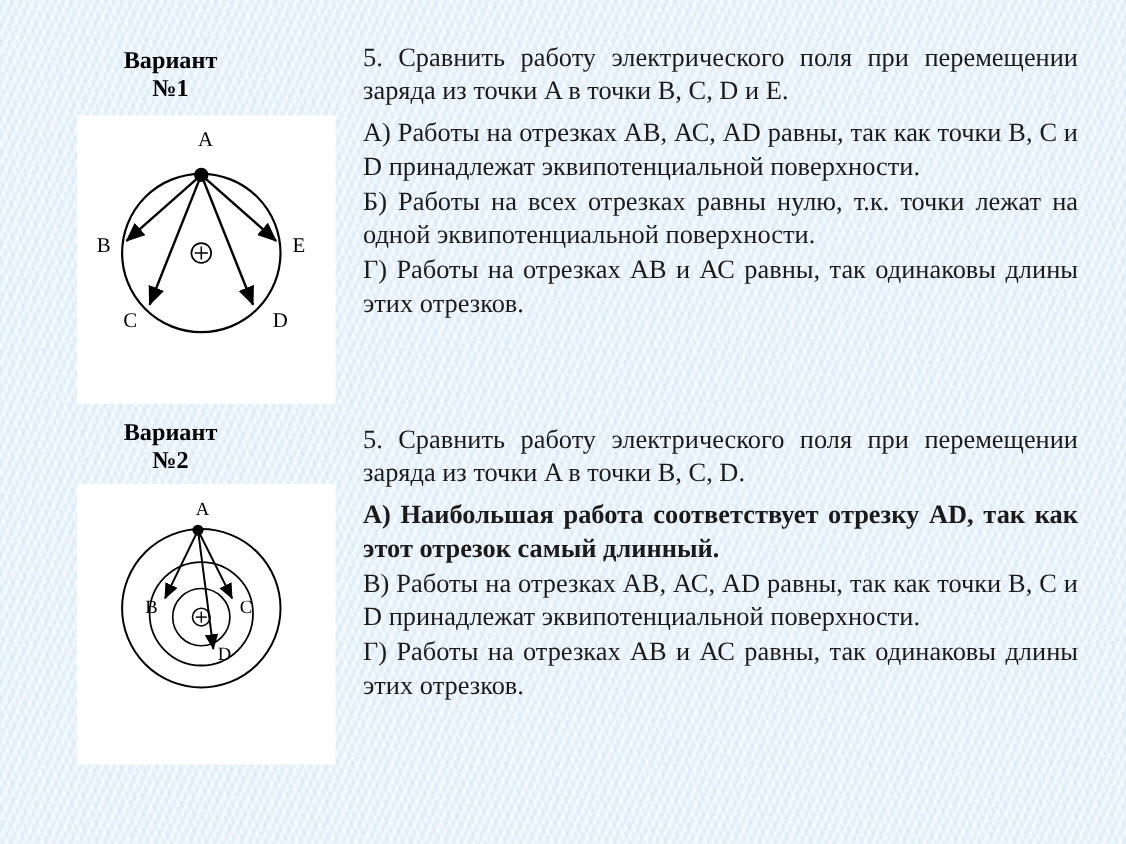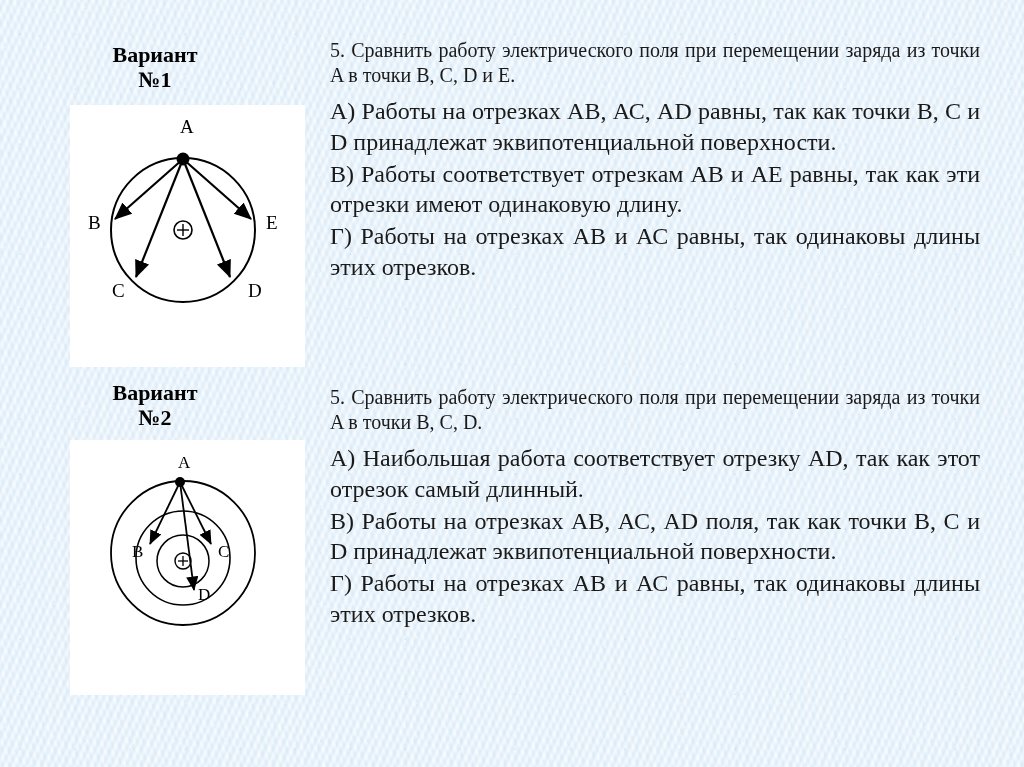--- a/index.html
+++ b/index.html
@@ -62,21 +62,21 @@
     color: #1a1a1a;
   }
   .para {
     font-size: 24px;
     line-height: 1.26;
     margin: 0 0 2px 0;
     text-align: justify;
     font-family: "Liberation Serif", serif;
   }
   .para.q {
-    font-size: 20px;
+    font-size: 24px;
   }
   .para.just {
     text-align: justify;
     text-justify: inter-word;
   }
 </style>
 </head>
 <body>
 
 <div class="slide">
@@ -113,21 +113,21 @@
       <line x1="113" y1="54" x2="45" y2="114" stroke="#000" stroke-width="2.2" marker-end="url(#arrow1)"></line>
       <line x1="113" y1="54" x2="66" y2="172" stroke="#000" stroke-width="2.2" marker-end="url(#arrow1)"></line>
       <line x1="113" y1="54" x2="160" y2="172" stroke="#000" stroke-width="2.2" marker-end="url(#arrow1)"></line>
       <line x1="113" y1="54" x2="181" y2="114" stroke="#000" stroke-width="2.2" marker-end="url(#arrow1)"></line>
     </svg>
   </div>
 
   <div class="text-col" style="left:330px; top:38px; width:650px;">
     <p class="para q">5. Сравнить работу электрического поля при перемещении заряда из точки A в точки B, C, D и E.</p>
     <p class="para just" style="margin-top:8px;">А)  Работы на отрезках АВ, АС, AD равны, так как точки B, C и D принадлежат  эквипотенциальной поверхности.</p>
-    <p class="para just">В) Работы соответствует отрезкам АВ и АЕ равны, так как эти отрезки имеют одинаковую длину.</p>
+    <p class="para just">Б)  Работы на всех отрезках равны нулю, т.к. точки лежат на одной эквипотенциальной поверхности.</p>
     <p class="para just">Г) Работы на отрезках АВ  и АС равны, так одинаковы длины этих отрезков.</p>
   </div>
 
   <div class="block variant-label" style="left:60px; top:380px; width:190px;">
     <div>Вариант</div>
     <div>№2</div>
   </div>
 
   <div class="block figure-box" style="left:70px; top:440px; width:235px; height:255px;">
     <svg width="235" height="255" viewBox="0 0 235 255">
@@ -155,17 +155,17 @@
       </defs>
 
       <line x1="110" y1="42" x2="80" y2="104" stroke="#000" stroke-width="1.8" marker-end="url(#arrow2)"></line>
       <line x1="110" y1="42" x2="141" y2="104" stroke="#000" stroke-width="1.8" marker-end="url(#arrow2)"></line>
       <line x1="110" y1="42" x2="124" y2="150" stroke="#000" stroke-width="1.8" marker-end="url(#arrow2)"></line>
     </svg>
   </div>
 
   <div class="text-col" style="left:330px; top:385px; width:650px;">
     <p class="para q">5.  Сравнить работу электрического поля при перемещении заряда из точки A в точки B, C, D.</p>
-    <p class="para just" style="margin-top:8px;">А)    Наибольшая работа соответствует отрезку AD, так как этот отрезок самый длинный.</p>
-    <p class="para just">В) Работы на отрезках АВ, АС, AD поля, так как точки B, C и D принадлежат эквипотенциальной поверхности.</p>
+    <p class="para just" style="margin-top:8px;font-weight:bold;">А)    Наибольшая работа соответствует отрезку AD, так как этот отрезок самый длинный.</p>
+    <p class="para just">В) Работы на отрезках АВ, АС, AD равны, так как точки B, C и D принадлежат эквипотенциальной поверхности.</p>
     <p class="para just">Г) Работы на отрезках АВ  и АС равны, так одинаковы длины этих отрезков.</p>
   </div>
 </div>
 
 </body></html>

